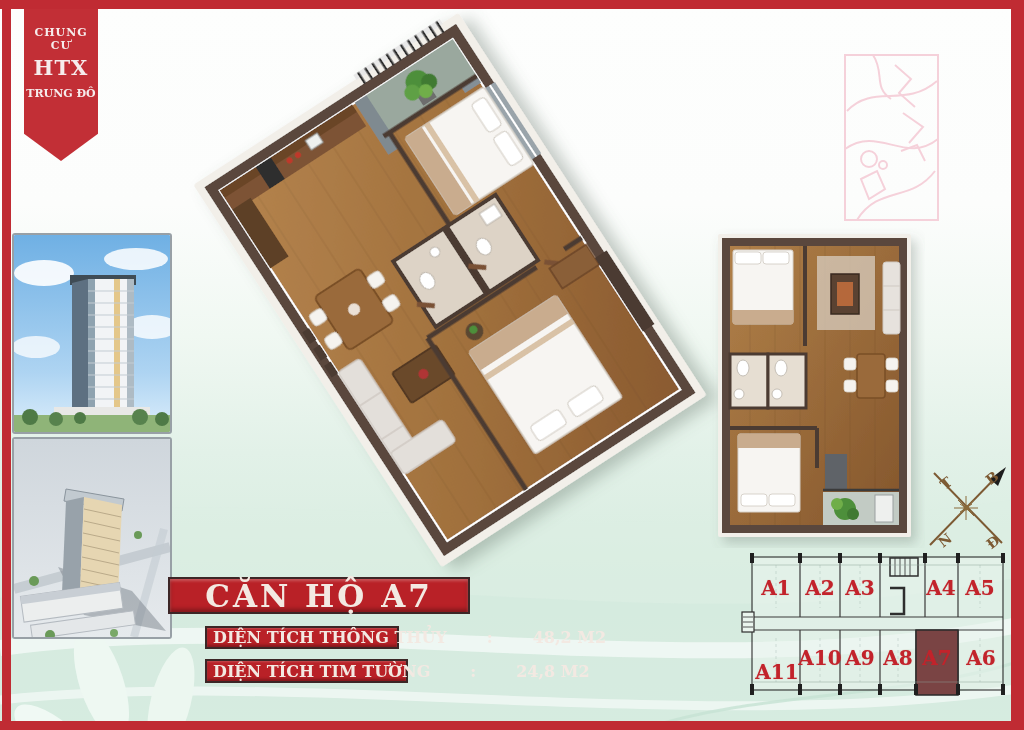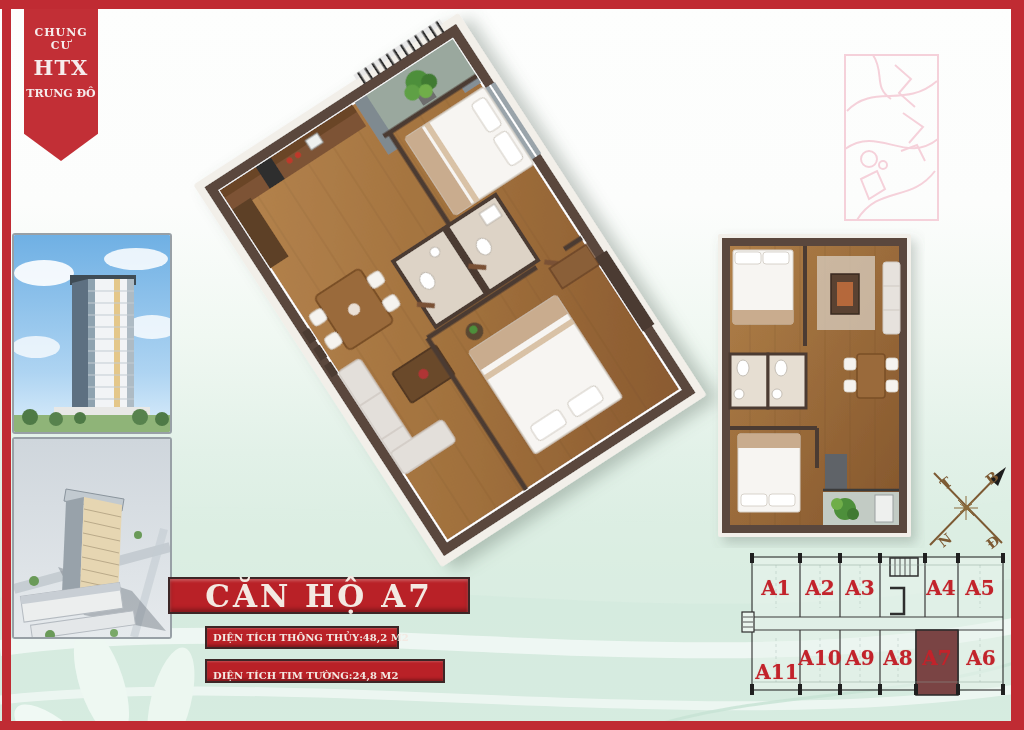--- a/index.html
+++ b/index.html
@@ -25,23 +25,24 @@
   
   .unit-banner{
     left:168px;top:577px;width:302px;height:37px;background:#b92127;
     border:2px solid #3c2626;box-sizing:border-box;
     display:flex;align-items:center;justify-content:center;
     color:#f3e9e2;font-size:31px;font-weight:bold;letter-spacing:3px;
     box-shadow:inset 0 2px 3px rgba(255,255,255,.25), inset 0 -3px 4px rgba(0,0,0,.3);
   }
   .spec-bar{
     background:#b92127;border:2px solid #3c2626;box-sizing:border-box;
-    color:#f3e9e2;font-size:10px;font-weight:bold;white-space:nowrap;
+    color:#f3e9e2;font-size:16px;font-weight:bold;white-space:nowrap;
     display:flex;align-items:center;padding-left:6px;
     box-shadow:inset 0 1px 2px rgba(255,255,255,.2), inset 0 -2px 3px rgba(0,0,0,.3);
+    gap:40px;
   }
   
   .unit-label{
     position:absolute;transform:translate(-50%,-50%);
     color:#c2232b;font-size:20px;font-weight:bold;line-height:1;
     text-shadow:0 0 1px rgba(194,35,43,.4);
   }
   
   .compass-letter{
     position:absolute;color:#7d5a33;font-size:14px;font-weight:bold;
@@ -459,19 +460,19 @@
 
   <div class="abs unit-banner">
     <span>CĂN HỘ A7</span>
   </div>
 
   <div class="abs spec-bar" style="left:205px;top:626px;width:194px;height:23px;">
     <span>DIỆN TÍCH THÔNG THỦY</span>
       <span> : </span>
       <span>48,2 M2</span>
   </div>
-  <div class="abs spec-bar" style="left:205px;top:659px;width:240px;height:24px;align-items:flex-end;">
+  <div class="abs spec-bar" style="left:205px;top:659px;width:203px;height:24px;align-items:flex-end;">
     <span>DIỆN TÍCH TIM TƯỜNG</span>
       <span> : </span>
       <span>24,8 M2</span>
   </div>
 
 </div>
 
 </body></html>

